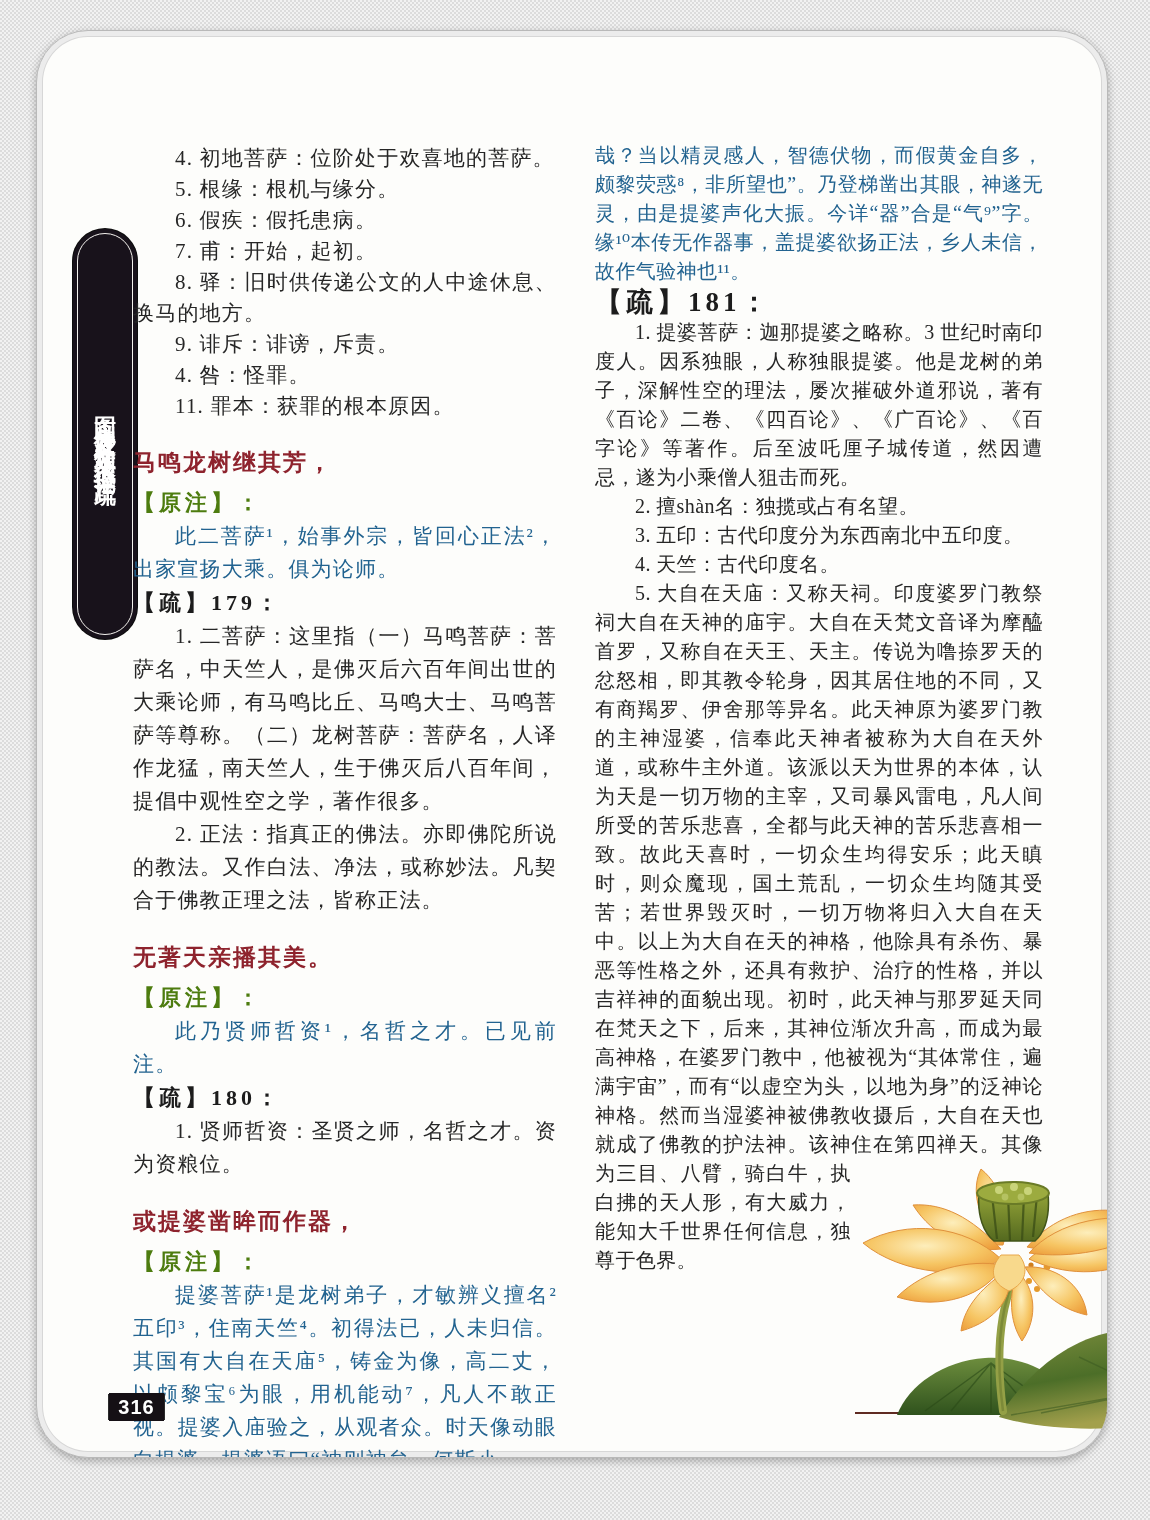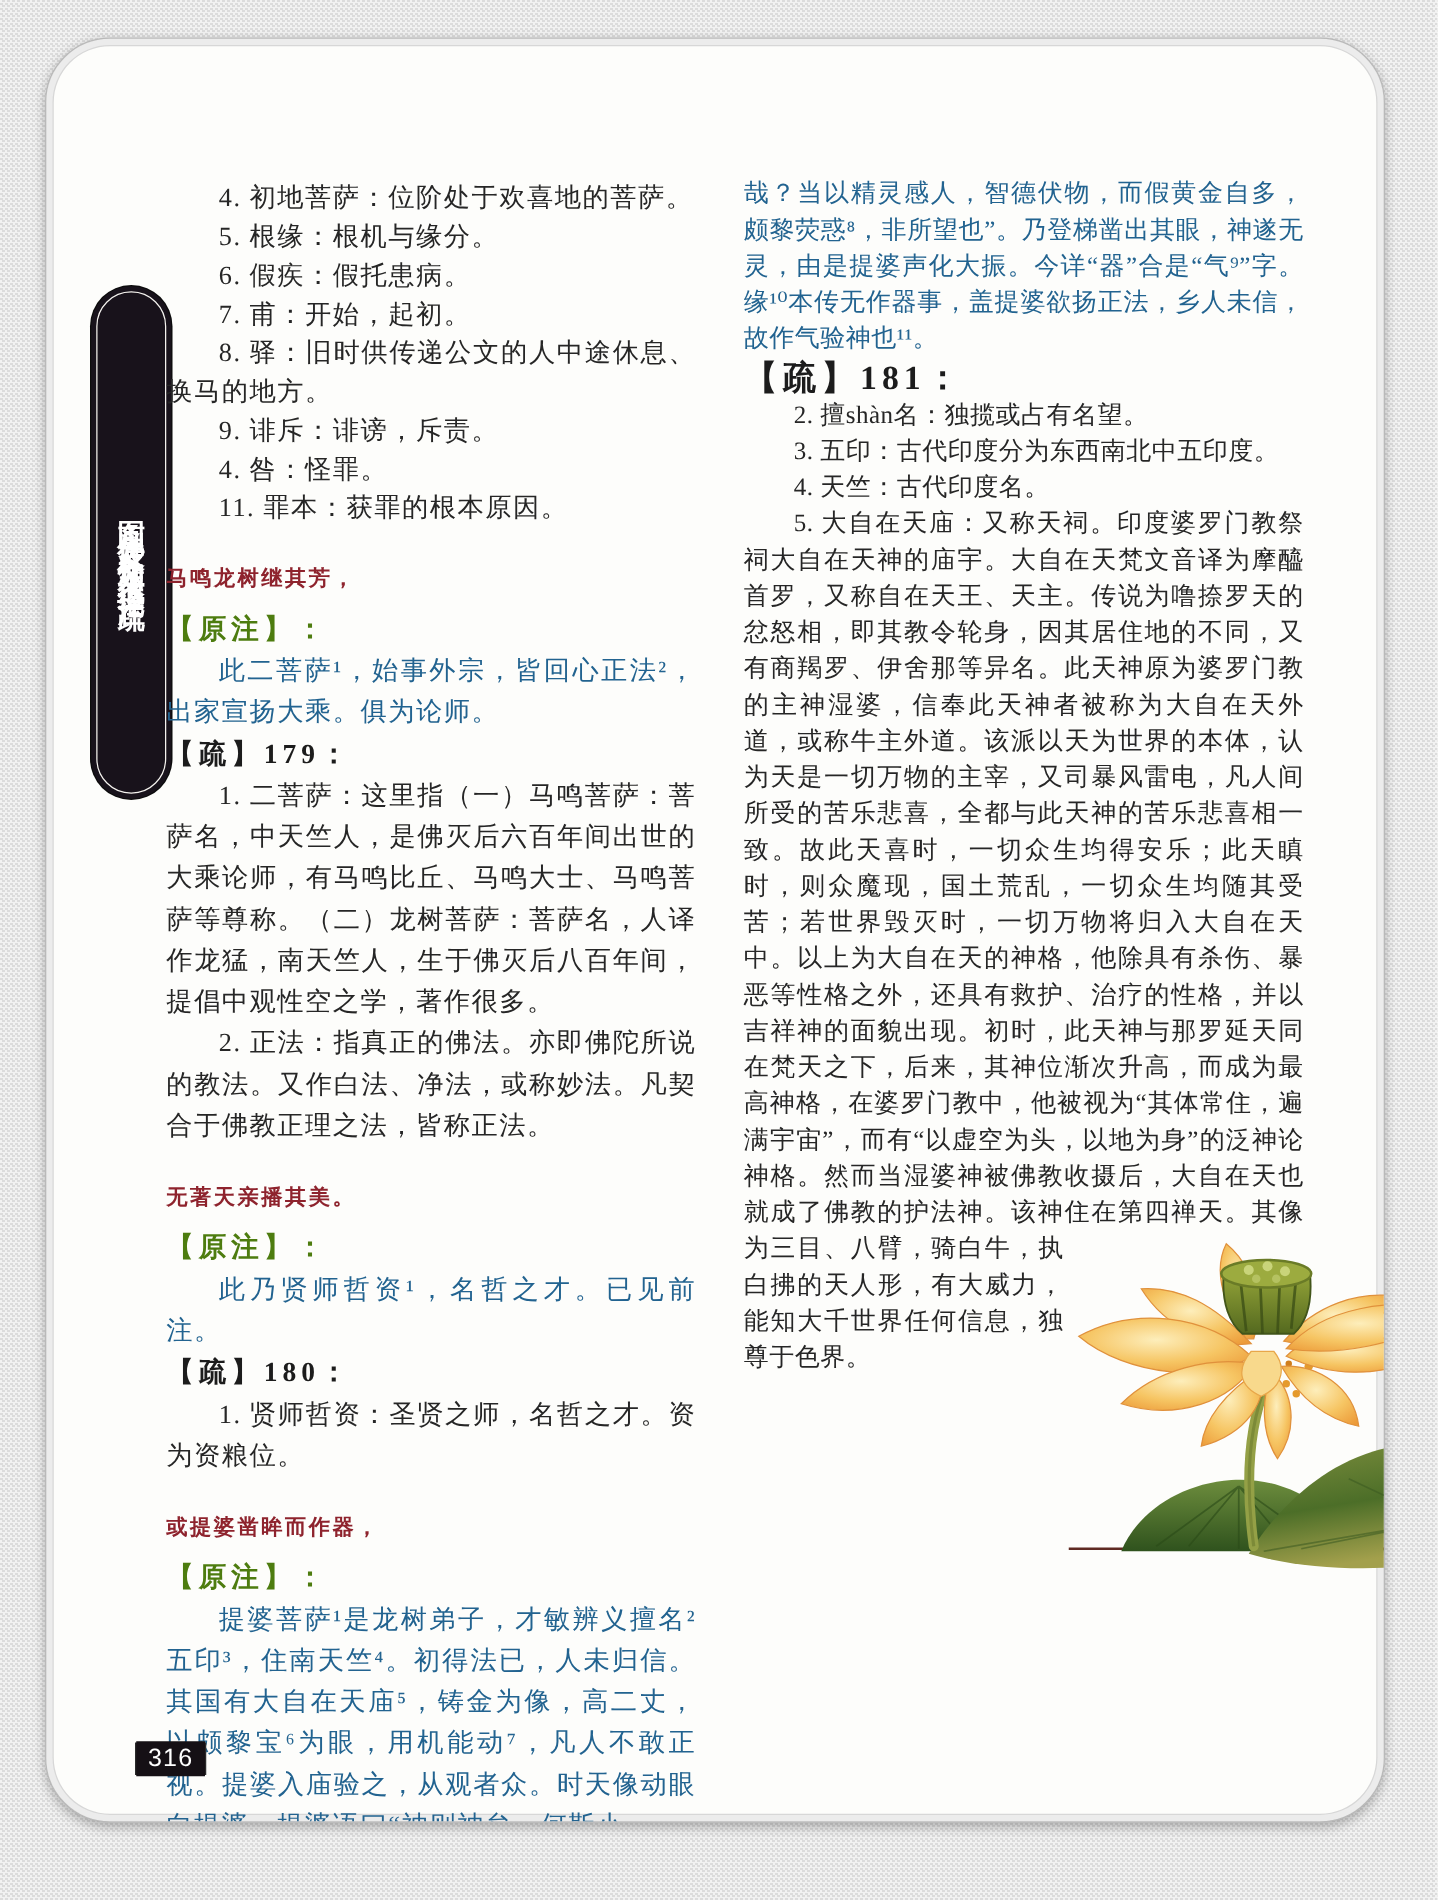--- a/index.html
+++ b/index.html
@@ -38,40 +38,40 @@
   
   .col { position:absolute; text-align:justify; text-justify:inter-character; }
   .col-left  { left:96px; top:112px; width:424px; font-size:21px; color:#262626; }
   .col-right { left:558px; top:110px; width:448px; font-size:20px; color:#262626; }
   .col-left  .para { line-height:33px; letter-spacing:1.2px; }
   .col-right .para { line-height:29px; letter-spacing:0.4px; }
   .glossary .para { line-height:31px; }
   .indent { text-indent:2em; }
   .blue { color:#226390; }
   .verse {
-    font-size:17px; font-weight:bold; color:#8e232d;
+    font-size:23px; font-weight:bold; color:#8e232d;
     letter-spacing:2px; margin:26px 0 8px 0; line-height:30px;
   }
   .label { font-weight:bold; font-size:22px; line-height:34px; letter-spacing:4px; }
   .label-blue { color:#4d7c0f; }
   .label-dark { color:#1c1c1c; }
   .col-right .label { font-size:27px; line-height:32px; }
   .section { margin:0; }
   
   .lotus-float {
     float:right; width:252px; height:258px;
     position:relative; margin:4px -66px 0 6px;
   }
   .lotus-float svg { position:absolute; left:-6px; top:0; width:332px; height:268px; }
   
   .page-badge {
     position:absolute; left:72px; top:1362px; width:55px; height:28px;
     background:#151015; color:#ffffff;
     font-family:"Liberation Sans","DejaVu Sans",sans-serif;
-    font-weight:normal; font-size:20px;
+    font-weight:bold; font-size:20px;
     display:flex; align-items:center; justify-content:center;
     letter-spacing:1px;
     box-shadow:2px 0 0 -1px #2a2a2a, -2px 0 0 -1px #2a2a2a;
   }
 </style>
 </head>
 <body>
 
 <div class="book-page">
 
@@ -111,20 +111,21 @@
     <div class="section">
       <h2 class="verse">或提婆凿眸而作器，</h2>
       <div class="label label-blue">【原注】：</div>
       <p class="para indent blue">提婆菩萨¹是龙树弟子，才敏辨义擅名²五印³，住南天竺⁴。初得法已，人未归信。其国有大自在天庙⁵，铸金为像，高二丈，以颇黎宝⁶为眼，用机能动⁷，凡人不敢正视。提婆入庙验之，从观者众。时天像动眼向提婆。提婆语曰“神则神矣，何斯小</p>
     </div>
   </div>
 
   <div class="col col-right">
     <p class="para blue">哉？当以精灵感人，智德伏物，而假黄金自多，颇黎荧惑⁸，非所望也”。乃登梯凿出其眼，神遂无灵，由是提婆声化大振。今详“器”合是“气⁹”字。缘¹⁰本传无作器事，盖提婆欲扬正法，乡人未信，故作气验神也¹¹。</p>
     <div class="label label-dark">【疏】181：</div>
+    <p class="para indent">1. 提婆菩萨：迦那提婆之略称。3 世纪时南印度人。因系独眼，人称独眼提婆。他是龙树的弟子，深解性空的理法，屡次摧破外道邪说，著有《百论》二卷、《四百论》、《广百论》、《百字论》等著作。后至波吒厘子城传道，然因遭忌，遂为小乘僧人狙击而死。</p>
     <p class="para indent">2. 擅shàn名：独揽或占有名望。</p>
     <p class="para indent">3. 五印：古代印度分为东西南北中五印度。</p>
     <p class="para indent">4. 天竺：古代印度名。</p>
     <p class="para indent"><span>5. 大自在天庙：又称天祠。印度婆罗门教祭祠大自在天神的庙宇。大自在天梵文音译为摩醯首罗，又称自在天王、天主。传说为噜捺罗天的忿怒相，即其教令轮身，因其居住地的不同，又有商羯罗、伊舍那等异名。此天神原为婆罗门教的主神湿婆，信奉此天神者被称为大自在天外道，或称牛主外道。该派以天为世界的本体，认为天是一切万物的主宰，又司暴风雷电，凡人间所受的苦乐悲喜，全都与此天神的苦乐悲喜相一致。故此天喜时，一切众生均得安乐；此天瞋时，则众魔现，国土荒乱，一切众生均随其受苦；若世界毁灭时，一切万物将归入大自在天中。以上为大自在天的神格，他除具有杀伤、暴恶等性格之外，还具有救护、治疗的性格，并以吉祥神的面貌出现。初时，此天神与那罗延天同在梵天之下，后来，其神位渐次升高，而成为最高神格，在婆罗门教中，他被视为“其体常住，遍满宇宙”，而有“以虚空为头，以地为身”的泛神论神格。然而当湿婆神被佛教收摄后，大自在天也就成了佛教的护法神。该神住在第四禅天。其像为三目、八臂，骑白牛，执</span><span class="lotus-float">
           <svg viewBox="0 0 332 268">
       <defs>
         <radialGradient id="gPetal" cx="45%" cy="40%" r="75%">
           <stop offset="0%" stop-color="#fdeebb"></stop>
           <stop offset="55%" stop-color="#f6c563"></stop>
           <stop offset="100%" stop-color="#ec9a38"></stop>

